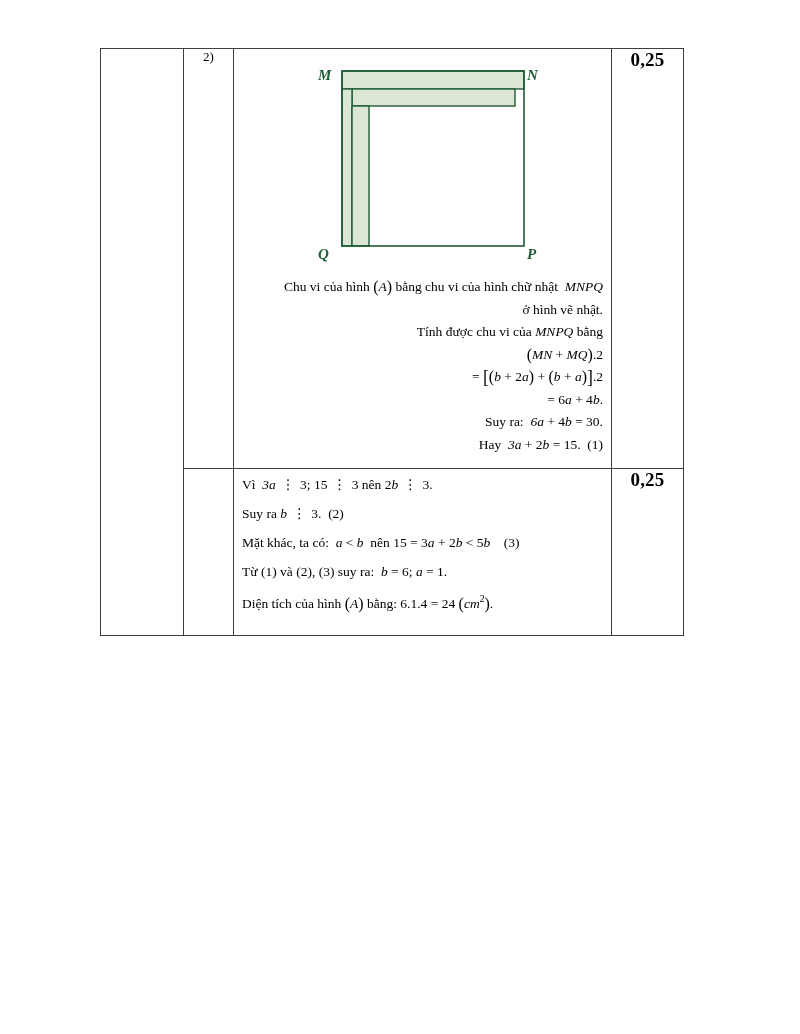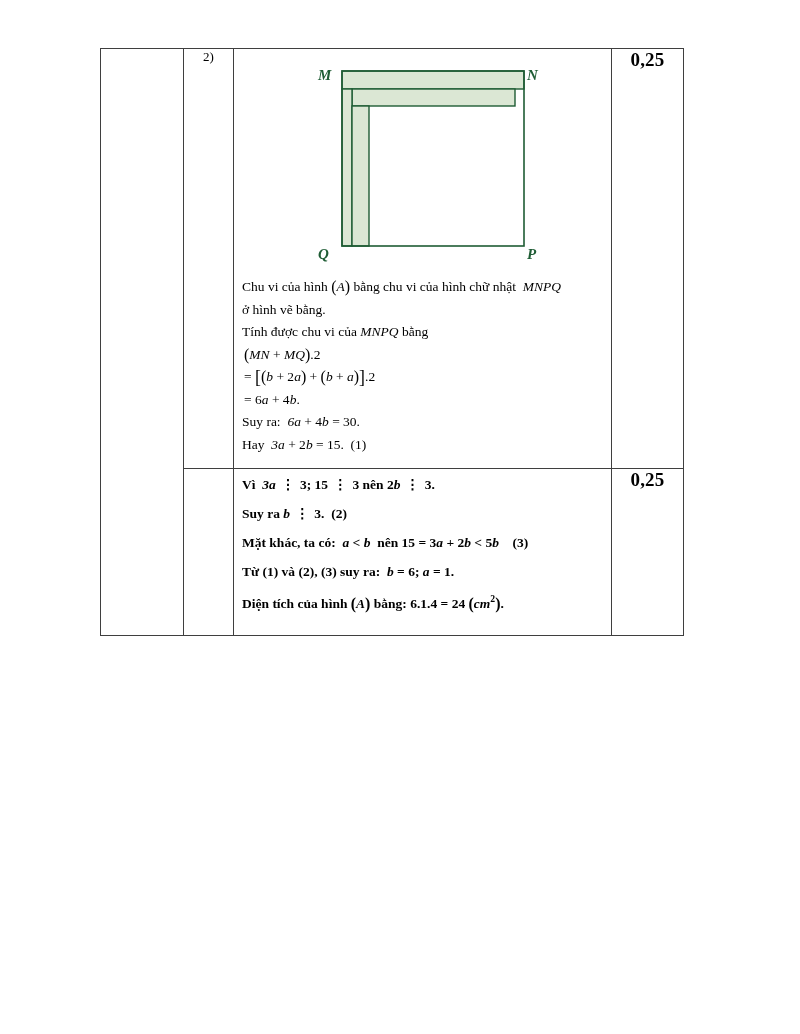--- a/index.html
+++ b/index.html
@@ -84,20 +84,21 @@
   .lbl-P { left: 293px; top: 185px; }
 
   
   .body-text {
     font-size: 13.5px;
     line-height: 1.45;
     padding: 4px 8px 10px 8px;
   }
   .body-text p {
     margin: 0 0 3px 0;
+    text-align: right;
   }
   .math { font-family: "Liberation Serif", serif; font-style: italic; }
   .mathup { font-family: "Liberation Serif", serif; font-style: normal; }
   .paren {
     font-style: normal;
     font-size: 1.18em;
     line-height: 0;
     vertical-align: -0.09em;
   }
   .bracket {
@@ -108,21 +109,20 @@
   }
   .indent-eq { padding-left: 2px; }
 
   .lower-text {
     font-size: 13.5px;
     line-height: 1.5;
     padding: 6px 8px 8px 8px;
   }
   .lower-text p {
     margin: 0 0 9px 0;
-    font-weight: bold;
   }
   .lower-text p:last-child { margin-bottom: 14px; }
   .vdots {
     letter-spacing: 0;
     padding: 0 2px;
     font-style: normal;
   }
   sup { font-size: 0.72em; }
 </style>
 </head>
@@ -164,21 +164,21 @@
             <span class="fig-label lbl-M">M</span>
             <span class="fig-label lbl-N">N</span>
             <span class="fig-label lbl-Q">Q</span>
             <span class="fig-label lbl-P">P</span>
           </div>
 
           <div class="body-text">
             <p>
               Chu vi của hình <span class="paren">(</span><span class="math">A</span><span class="paren">)</span> bằng chu vi của hình chữ nhật <span class="math">&nbsp;MNPQ</span>
             </p>
-            <p>ở hình vẽ bằng.</p>
+            <p>ở hình vẽ nhật.</p>
             <p>
               Tính được chu vi của <span class="math">MNPQ</span> bằng
             </p>
             <p class="indent-eq">
               <span class="paren">(</span><span class="math">MN</span> + <span class="math">MQ</span><span class="paren">)</span><span class="mathup">.2</span>
             </p>
             <p class="indent-eq">
               = <span class="bracket">[</span><span class="paren">(</span><span class="math">b</span> + 2<span class="math">a</span><span class="paren">)</span> + <span class="paren">(</span><span class="math">b</span> + <span class="math">a</span><span class="paren">)</span><span class="bracket">]</span><span class="mathup">.2</span>
             </p>
             <p class="indent-eq">

